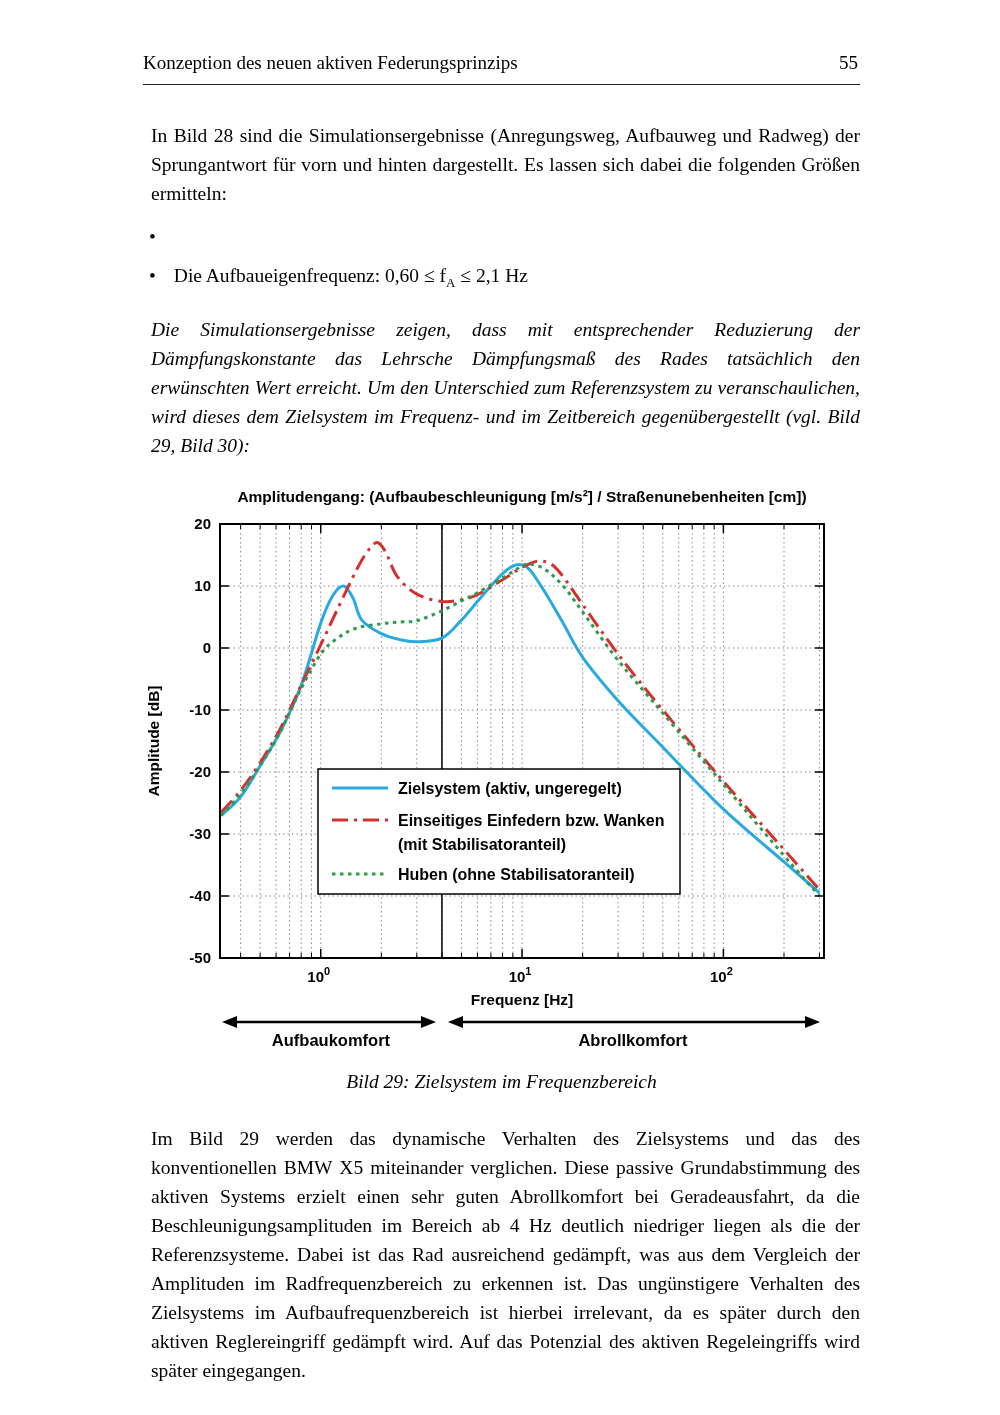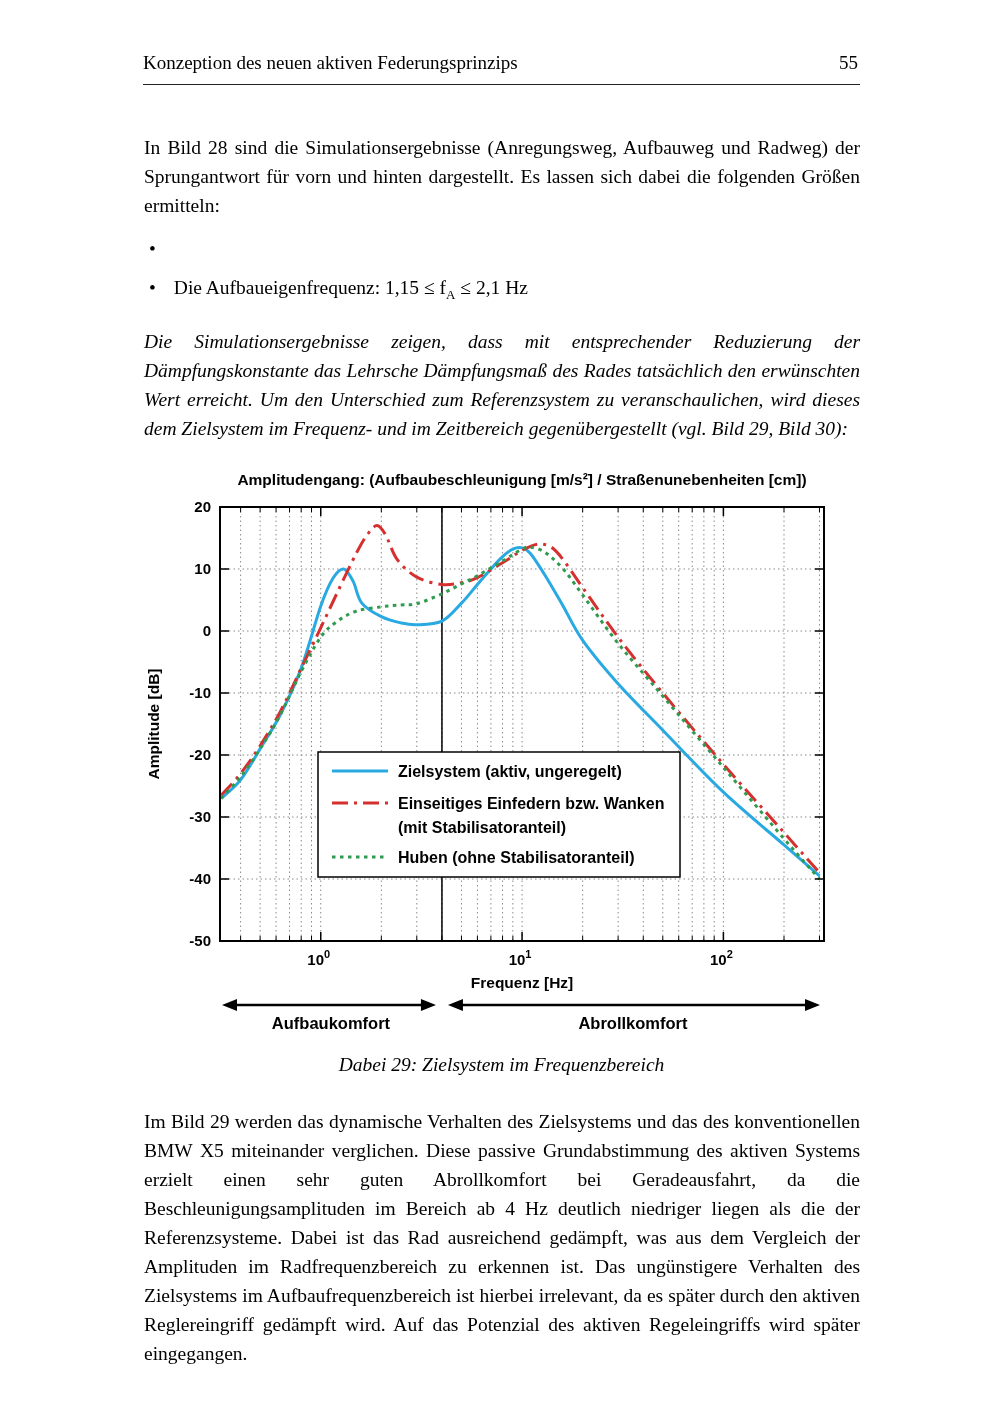--- a/index.html
+++ b/index.html
@@ -7,25 +7,25 @@
     width:1000px;height:1415px;box-sizing:border-box;
     padding:52px 140px 40px 143px;
     background:#fff;color:#000;
     font-family:"Liberation Serif", serif;
     position:relative;overflow:hidden;
   }
   .page-header{
     display:flex;justify-content:space-between;align-items:baseline;
     font-size:19px;padding:0 2px 10px 0;
     border-bottom:1.6px solid #222;
-    margin-bottom:48px;
+    margin-bottom:36px;
   }
   .body-text{
     font-size:19.5px;line-height:29px;text-align:justify;
-    margin:0 0 14px 1px;
+    margin:0 0 14px 8px;
   }
   .body-text.last{margin-bottom:0;}
   ul.bullets{list-style:none;margin:4px 0 18px 0;padding:0 0 0 6px;}
   ul.bullets li{display:flex;gap:18px;font-size:19.5px;line-height:29px;margin-bottom:10px;}
   ul.bullets .bullet-marker{flex:0 0 auto;}
   sub{font-size:13px;}
   .para-before-figure{margin-bottom:26px;font-style:italic;}
   figure.figure{margin:0;padding:0;text-align:center;}
   #chart-svg{display:block;margin:0 auto 0 0;}
   figcaption.caption{
@@ -45,21 +45,21 @@
   </header>
 
   <p class="body-text">In Bild 28 sind die Simulationsergebnisse (Anregungsweg, Aufbauweg und Radweg) der Sprungantwort für vorn und hinten dargestellt. Es lassen sich dabei die folgenden Größen ermitteln:</p>
 
   <ul class="bullets">
     <li>
       <span class="bullet-marker">•</span>
     </li>
     <li>
       <span class="bullet-marker">•</span>
-      <span><span>Die Aufbaueigenfrequenz: 1,15 ≤ f</span><sub>A</sub><span> ≤ 2,1 Hz</span></span>
+      <span><span>Die Aufbaueigenfrequenz: 0,60 ≤ f</span><sub>A</sub><span> ≤ 2,1 Hz</span></span>
     </li>
   </ul>
 
   <p class="body-text para-before-figure">Die Simulationsergebnisse zeigen, dass mit entsprechender Reduzierung der Dämpfungskonstante das Lehrsche Dämpfungsmaß des Rades tatsächlich den erwünschten Wert erreicht. Um den Unterschied zum Referenzsystem zu veranschaulichen, wird dieses dem Zielsystem im Frequenz- und im Zeitbereich gegenübergestellt (vgl. Bild 29, Bild 30):</p>
 
   <figure class="figure">
     <svg id="chart-svg" width="706" height="572" viewBox="0 0 706 572">
         <text x="379" y="16" text-anchor="middle" font-size="15.5" font-weight="700" fill="#000"><tspan font-weight="800">Amplitudengang:</tspan><tspan> (Aufbaubeschleunigung [m/s²] / Straßenunebenheiten [cm])</tspan></text>
         <line x1="97.61107895352444" y1="38" x2="97.61107895352444" y2="472" stroke="#8a8a8a" stroke-width="1" stroke-dasharray="1.5 3"></line>
         <line x1="117.12229490581313" y1="38" x2="117.12229490581313" y2="472" stroke="#8a8a8a" stroke-width="1" stroke-dasharray="1.5 3"></line>
@@ -192,18 +192,18 @@
         <text x="255" y="394" font-size="16" font-weight="700">Huben (ohne Stabilisatoranteil)</text>
         <line x1="91" y1="536" x2="280.9444122868578" y2="536" stroke="#000" stroke-width="2.5"></line>
         <polygon points="79,536 94,530 94,542" fill="#000"></polygon>
         <polygon points="292.9444122868578,536 277.9444122868578,530 277.9444122868578,542" fill="#000"></polygon>
         <line x1="316.9444122868578" y1="536" x2="665" y2="536" stroke="#000" stroke-width="2.5"></line>
         <polygon points="304.9444122868578,536 319.9444122868578,530 319.9444122868578,542" fill="#000"></polygon>
         <polygon points="677,536 662,530 662,542" fill="#000"></polygon>
         <text x="187.9722061434289" y="560" text-anchor="middle" font-size="16.5" font-weight="700">Aufbaukomfort</text>
         <text x="489.97220614342893" y="560" text-anchor="middle" font-size="16.5" font-weight="700">Abrollkomfort</text>
       </svg>
-    <figcaption class="caption">Dabei 29: Zielsystem im Frequenzbereich</figcaption>
+    <figcaption class="caption">Bild 29: Zielsystem im Frequenzbereich</figcaption>
   </figure>
 
   <p class="body-text last">Im Bild 29 werden das dynamische Verhalten des Zielsystems und das des konventionellen BMW X5 miteinander verglichen. Diese passive Grundabstimmung des aktiven Systems erzielt einen sehr guten Abrollkomfort bei Geradeausfahrt, da die Beschleunigungsamplituden im Bereich ab 4 Hz deutlich niedriger liegen als die der Referenzsysteme. Dabei ist das Rad ausreichend gedämpft, was aus dem Vergleich der Amplituden im Radfrequenzbereich zu erkennen ist. Das ungünstigere Verhalten des Zielsystems im Aufbaufrequenzbereich ist hierbei irrelevant, da es später durch den aktiven Reglereingriff gedämpft wird. Auf das Potenzial des aktiven Regeleingriffs wird später eingegangen.</p>
 
 </div>
 
 </body></html>

